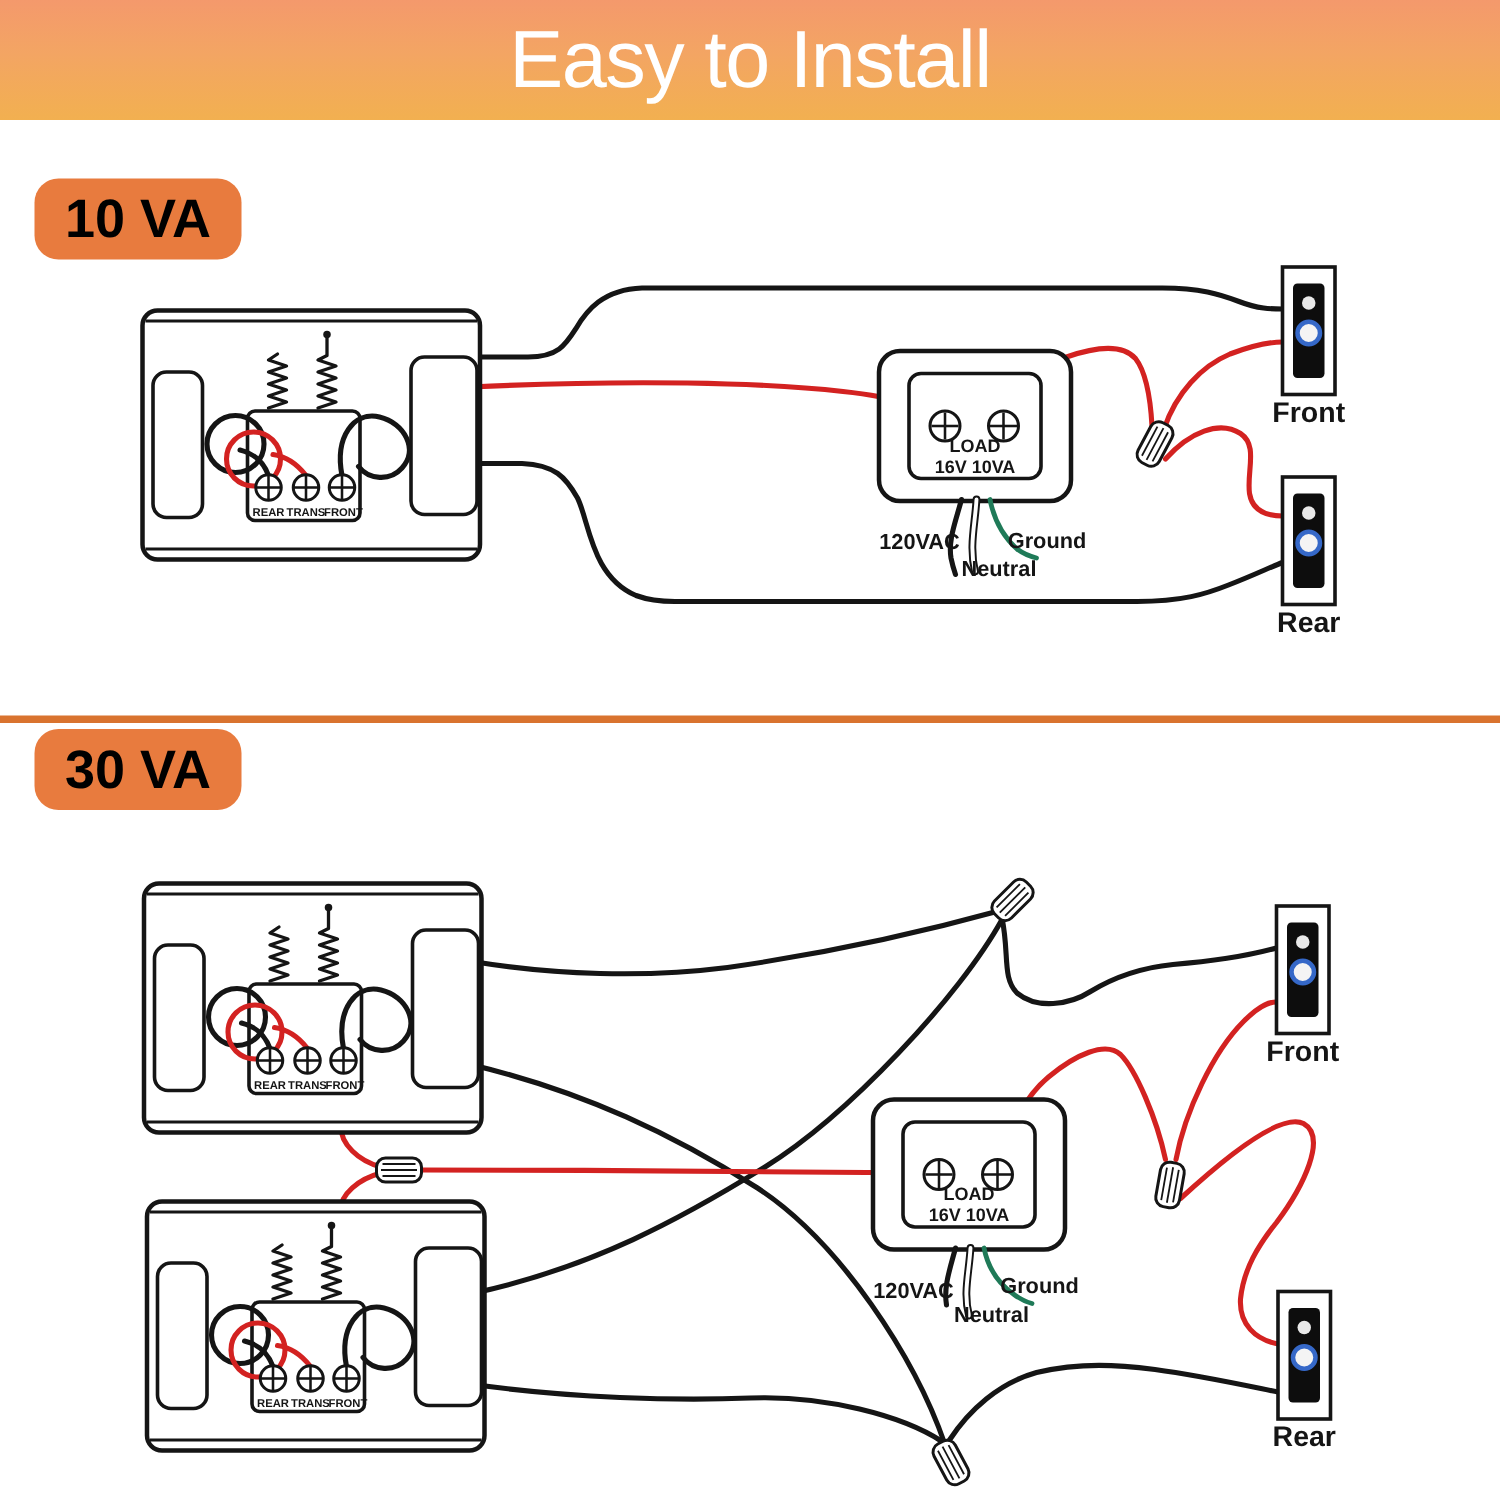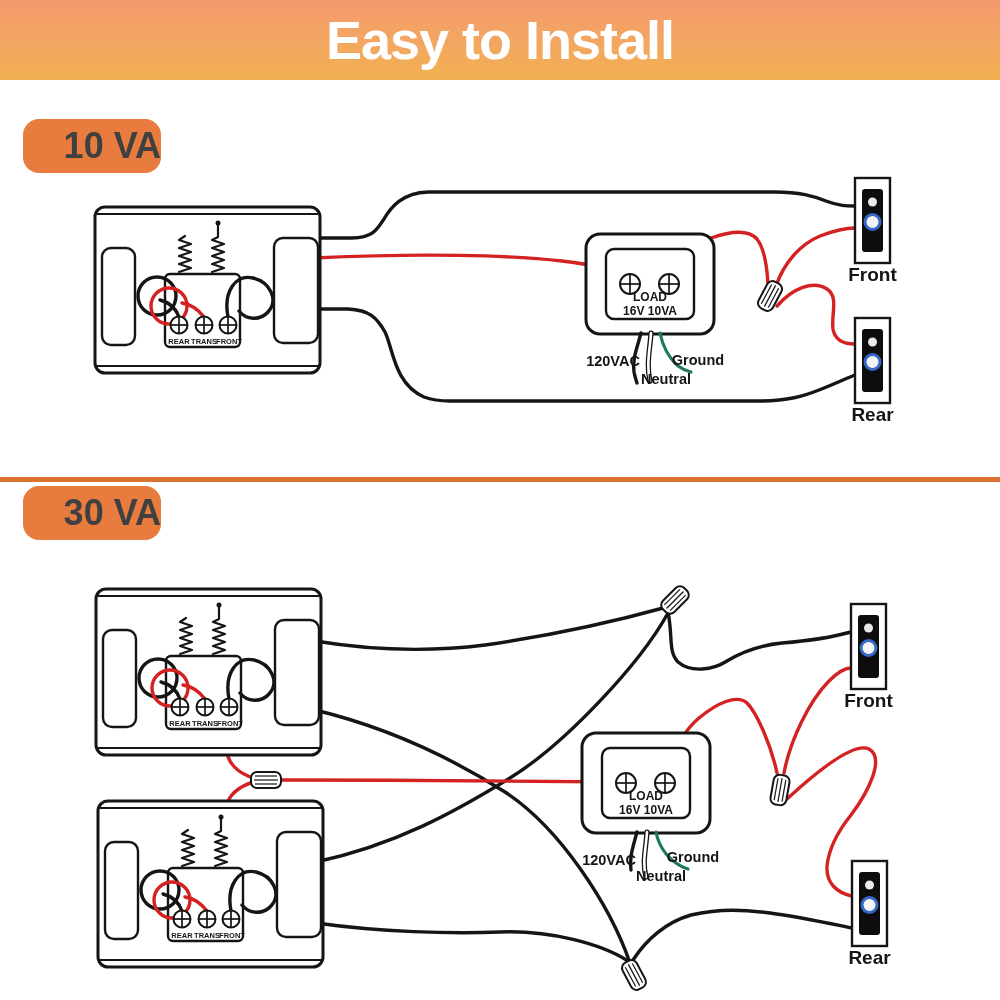--- a/index.html
+++ b/index.html
@@ -6,26 +6,26 @@
   body{
     width:1000px;height:1000px;position:relative;background:#ffffff;
     font-family:"Liberation Sans",sans-serif;overflow:hidden;
   }
   .banner{
     position:absolute;left:0;top:0;width:1000px;height:80px;
     background:linear-gradient(180deg,#f4996c 0%,#f3a563 45%,#f2b050 100%);
     display:flex;align-items:center;justify-content:center;
   }
   .banner h1{
-    margin:0;color:#ffffff;font-size:54px;font-weight:bold;letter-spacing:-1px;
+    margin:0;color:#ffffff;font-size:54px;font-weight:normal;letter-spacing:-1px;
   }
   .badge{
-    position:absolute;background:#e87b3e;color:#404040;
+    position:absolute;background:#e87b3e;color:#000000;
     font-size:36px;font-weight:bold;border-radius:16px;
-    width:138px;height:54px;display:flex;align-items:center;justify-content:flex-end;
+    width:138px;height:54px;display:flex;align-items:center;justify-content:center;
   }
   #badge10{left:23px;top:119px;}
   #badge30{left:23px;top:486px;}
   .divider{
     position:absolute;left:0;top:477px;width:1000px;height:5px;background:#d9732f;
   }
   #diagram{position:absolute;left:0;top:0;}
 
   
   .box3{fill:#ffffff;stroke:#151515;stroke-width:3;}

